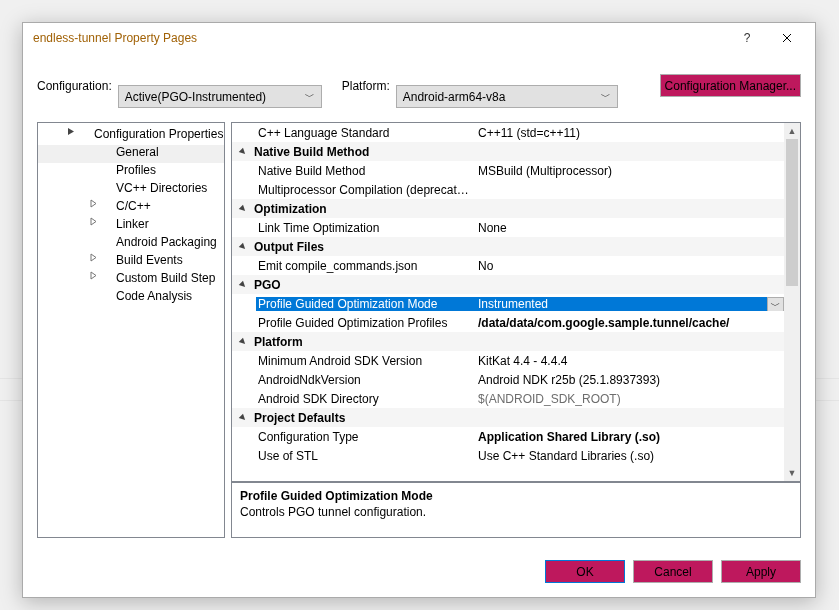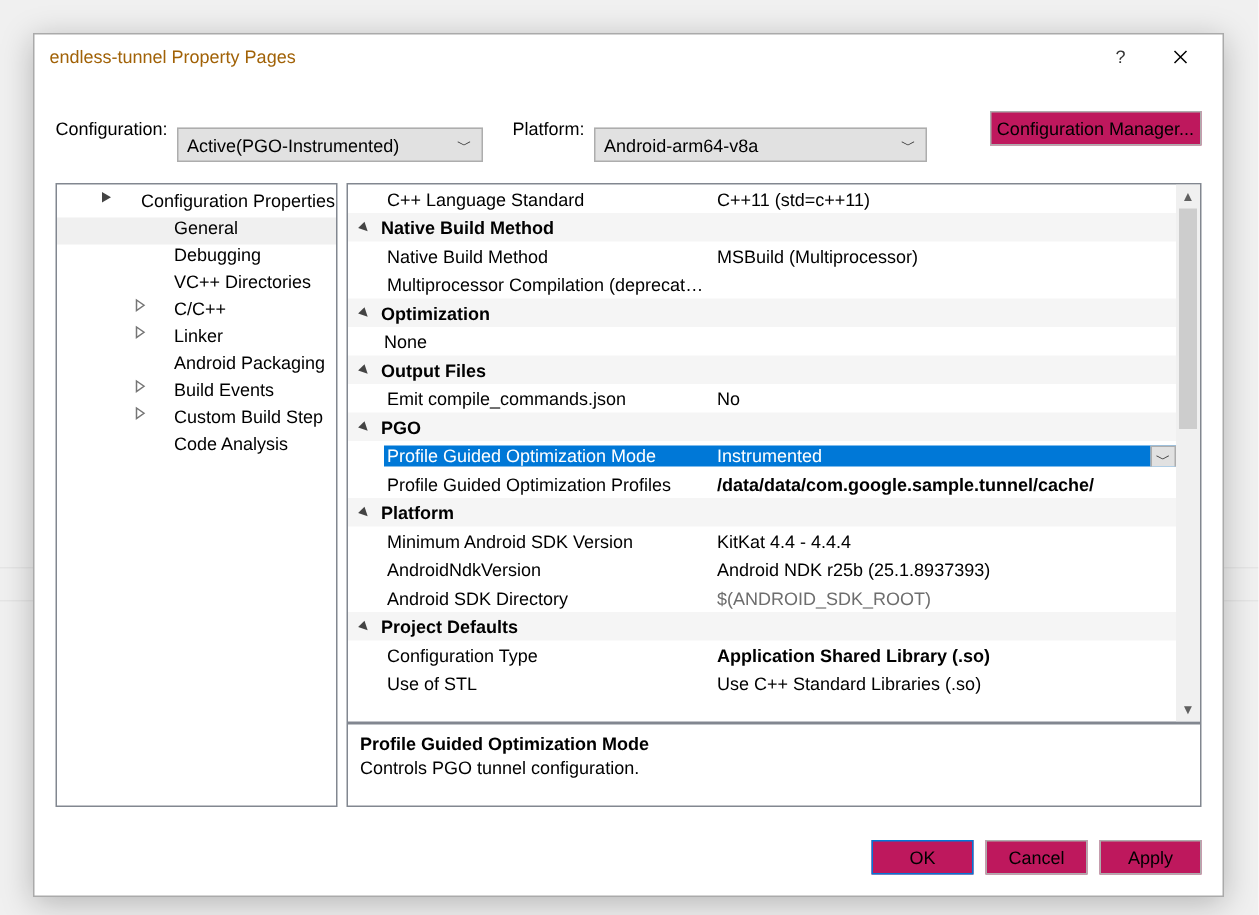--- a/index.html
+++ b/index.html
@@ -38,21 +38,21 @@
 .row .expcol { width: 20px; display: flex; align-items: center; justify-content: center; }
 .row .left { width: 222px; padding-left: 2px; overflow: hidden; white-space: nowrap; text-overflow: ellipsis; }
 .row .left.indent { padding-left: 2px; margin-left: 4px; width: 218px; }
 .row .rgt { flex: 1; padding-left: 4px; overflow: hidden; white-space: nowrap; text-overflow: clip; position: relative; }
 .row .rgt.bold { font-weight: 600; }
 .row .rgt.grey { color: #6d6d6d; }
 .row.sel .dropbtn { position: absolute; right: 0; top: 0; width: 17px; height: 19px; border: 1px solid #adadad; background: #e1e1e1; display: flex; align-items: center; justify-content: center; }
 .desc { border: 1px solid #828790; padding: 6px 8px; min-height: 56px; }
 .desc .dtitle { font-weight: 600; margin-bottom: 2px; }
 .footer { display: flex; justify-content: flex-end; gap: 8px; padding: 10px 14px 14px 14px; }
-.footer .btn { width: 68px; }
+.footer .btn { width: 80px; }
 .row .expcol svg { width: 9px; height: 9px; }
 .tnode .exp svg { width: 9px; height: 9px; }
 .bgline { position: absolute; left: 0; height: 1px; background: #e5e5e5; }
 </style>
 </head>
 <body>
 
 <div class="bgline" style="top:378px;width:839px"></div>
 <div class="bgline" style="top:400px;width:839px"></div>
 
@@ -95,21 +95,21 @@
           </span>
         <span>Configuration Properties</span>
       </div>
       <div id="tree-items">
           <div class="tnode l2 sel">
             <span class="exp"></span>
             <span>General</span>
           </div>
           <div class="tnode l2">
             <span class="exp"></span>
-            <span>Debugging</span>
+            <span>Profiles</span>
           </div>
           <div class="tnode l2">
             <span class="exp"></span>
             <span>VC++ Directories</span>
           </div>
           <div class="tnode l2">
             <span class="exp">
               <svg viewBox="0 0 9 9">
                 <path d="M2 1 L7 4.5 L2 8 Z" fill="none" stroke="#767676" stroke-width="1"></path>
               </svg>
@@ -182,20 +182,21 @@
               <span class="expcol">
                 <svg viewBox="0 0 9 9">
                   <path d="M2 2 L8 5 L2 8 Z" fill="#444" transform="rotate(45 5 5)"></path>
                 </svg>
               </span>
               <span class="left">Optimization</span>
               <span class="rgt"></span>
             </div>
             <div class="row">
               <span class="expcol"></span>
+              <span class="left indent">Link Time Optimization</span>
               <span class="rgt">None</span>
             </div>
             <div class="row gh">
               <span class="expcol">
                 <svg viewBox="0 0 9 9">
                   <path d="M2 2 L8 5 L2 8 Z" fill="#444" transform="rotate(45 5 5)"></path>
                 </svg>
               </span>
               <span class="left">Output Files</span>
               <span class="rgt"></span>

